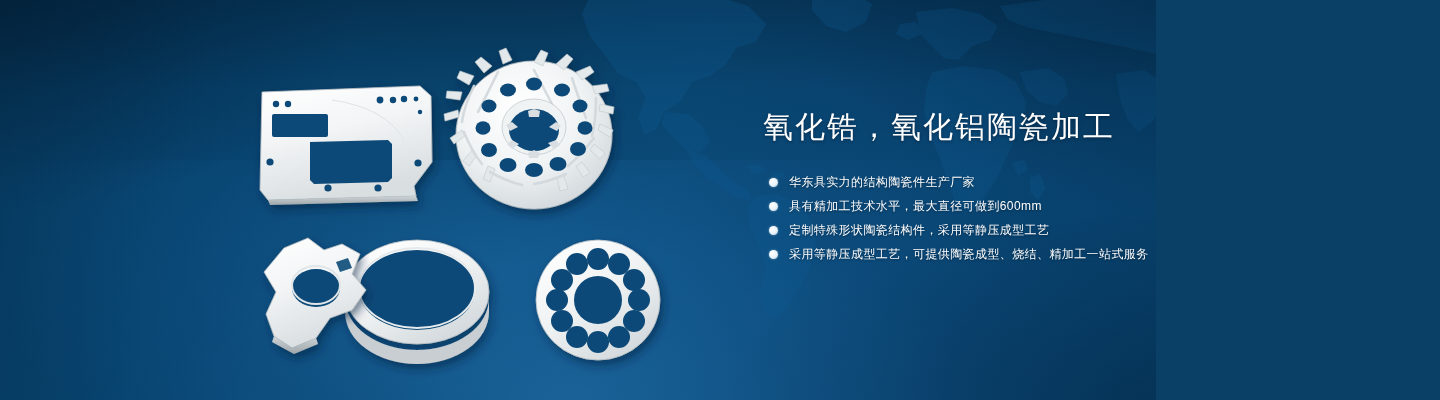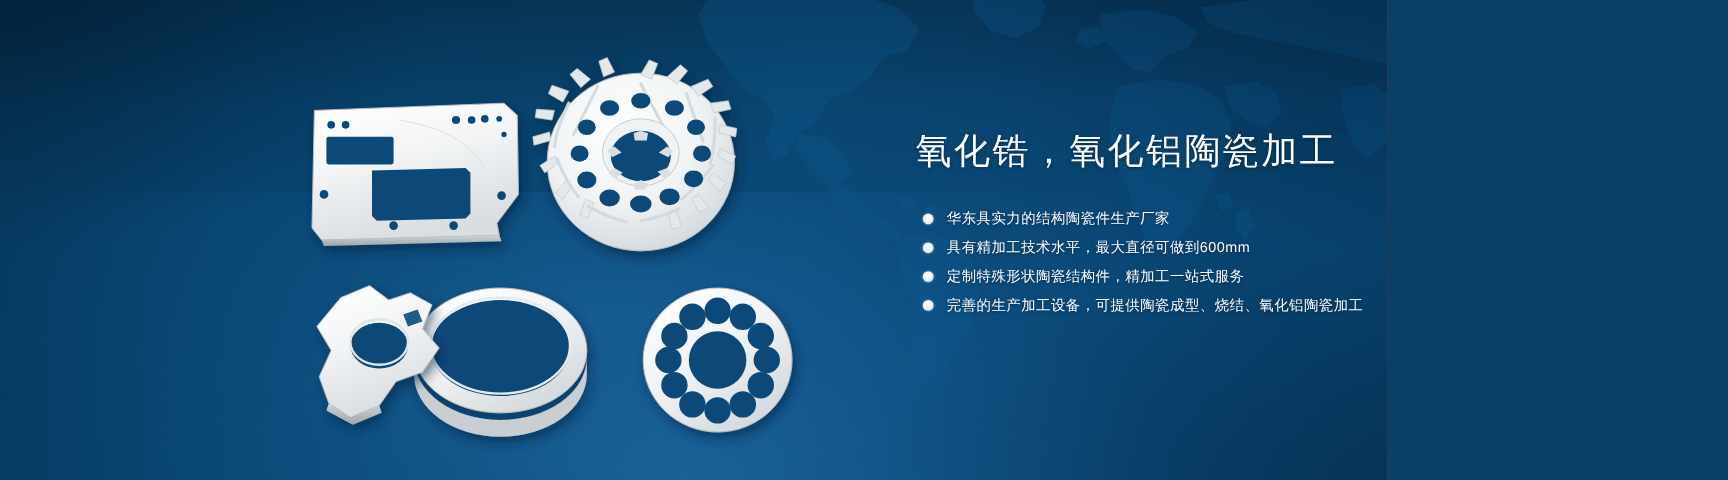--- a/index.html
+++ b/index.html
@@ -9,21 +9,21 @@
     background: #0a3f66;
   }
   * { box-sizing: border-box; }
 
   .banner {
     position: relative;
     width: 1156px;
     height: 400px;
     overflow: hidden;
     font-family: "Liberation Sans", "DejaVu Sans", sans-serif;
-    background: #b91c1c;
+    background: #4d7c0f;
   }
 
   
   .bg-base {
     position: absolute;
     inset: 0;
     background:
       linear-gradient(100deg,
         #06395e 0%,
         #074470 18%,
@@ -372,22 +372,22 @@
       <li class="bullet-row">
         <span class="dot"></span>
         <span class="bullet-text">华东具实力的结构陶瓷件生产厂家</span>
       </li>
       <li class="bullet-row">
         <span class="dot"></span>
         <span class="bullet-text">具有精加工技术水平，最大直径可做到600mm</span>
       </li>
       <li class="bullet-row">
         <span class="dot"></span>
-        <span class="bullet-text">定制特殊形状陶瓷结构件，精加工一站式服务</span>
+        <span class="bullet-text">定制特殊形状陶瓷结构件，采用等静压成型工艺</span>
       </li>
       <li class="bullet-row">
         <span class="dot"></span>
-        <span class="bullet-text">完善的生产加工设备，可提供陶瓷成型、烧结、氧化铝陶瓷加工</span>
+        <span class="bullet-text">采用等静压成型工艺，可提供陶瓷成型、烧结、精加工一站式服务</span>
       </li>
     </ul>
   </div>
 
 </div>
 
 </body></html>

